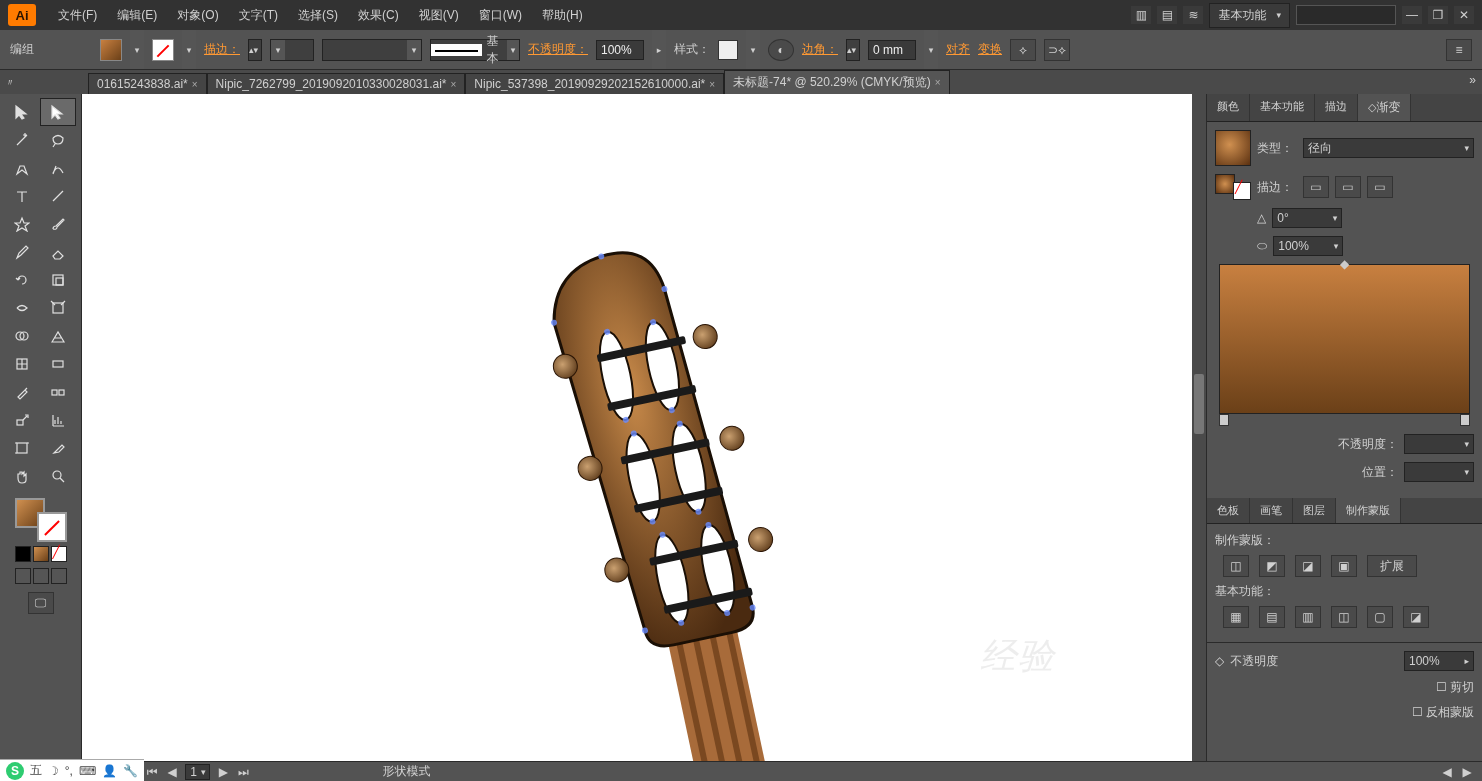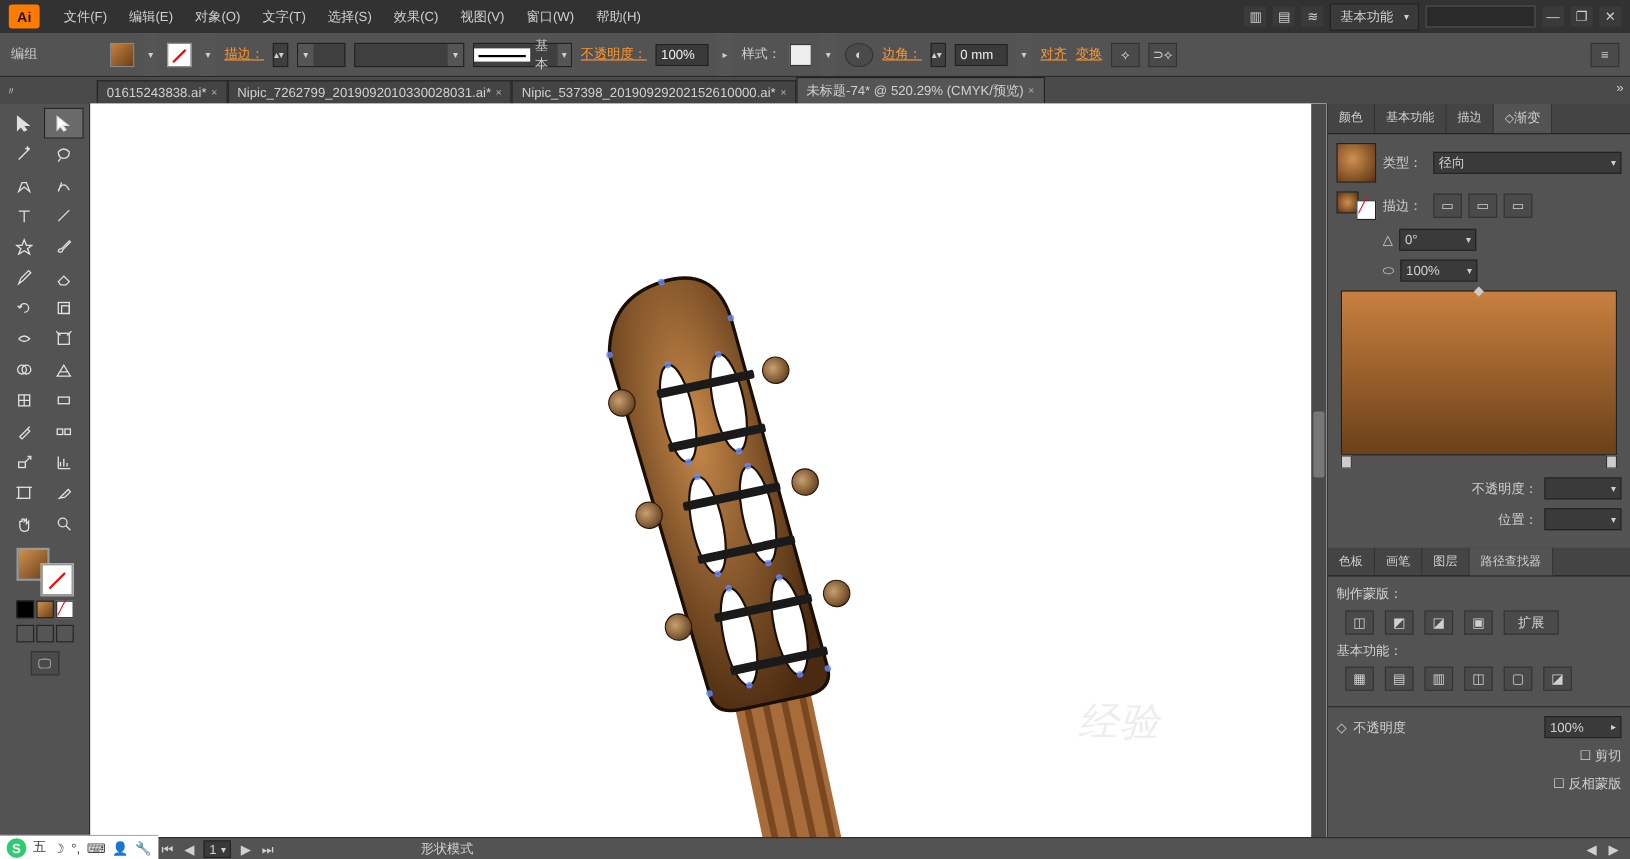--- a/index.html
+++ b/index.html
@@ -523,21 +523,21 @@
           <span></span>
             <span class="caret">▾</span>
         </div>
       </div>
     </div>
 
     <div class="panel-tabs">
       <div class="p-tab">色板</div>
       <div class="p-tab">画笔</div>
       <div class="p-tab">图层</div>
-      <div class="p-tab active">路径查找器</div>
+      <div class="p-tab active">制作蒙版</div>
     </div>
     <div class="panel-body">
       <div>制作蒙版：</div>
       <div class="icon-row">
         <div class="icon-btn">◫</div>
         <div class="icon-btn">◩</div>
         <div class="icon-btn">◪</div>
         <div class="icon-btn">▣</div>
         <div class="icon-btn" style="width:50px">扩展</div>
       </div>

